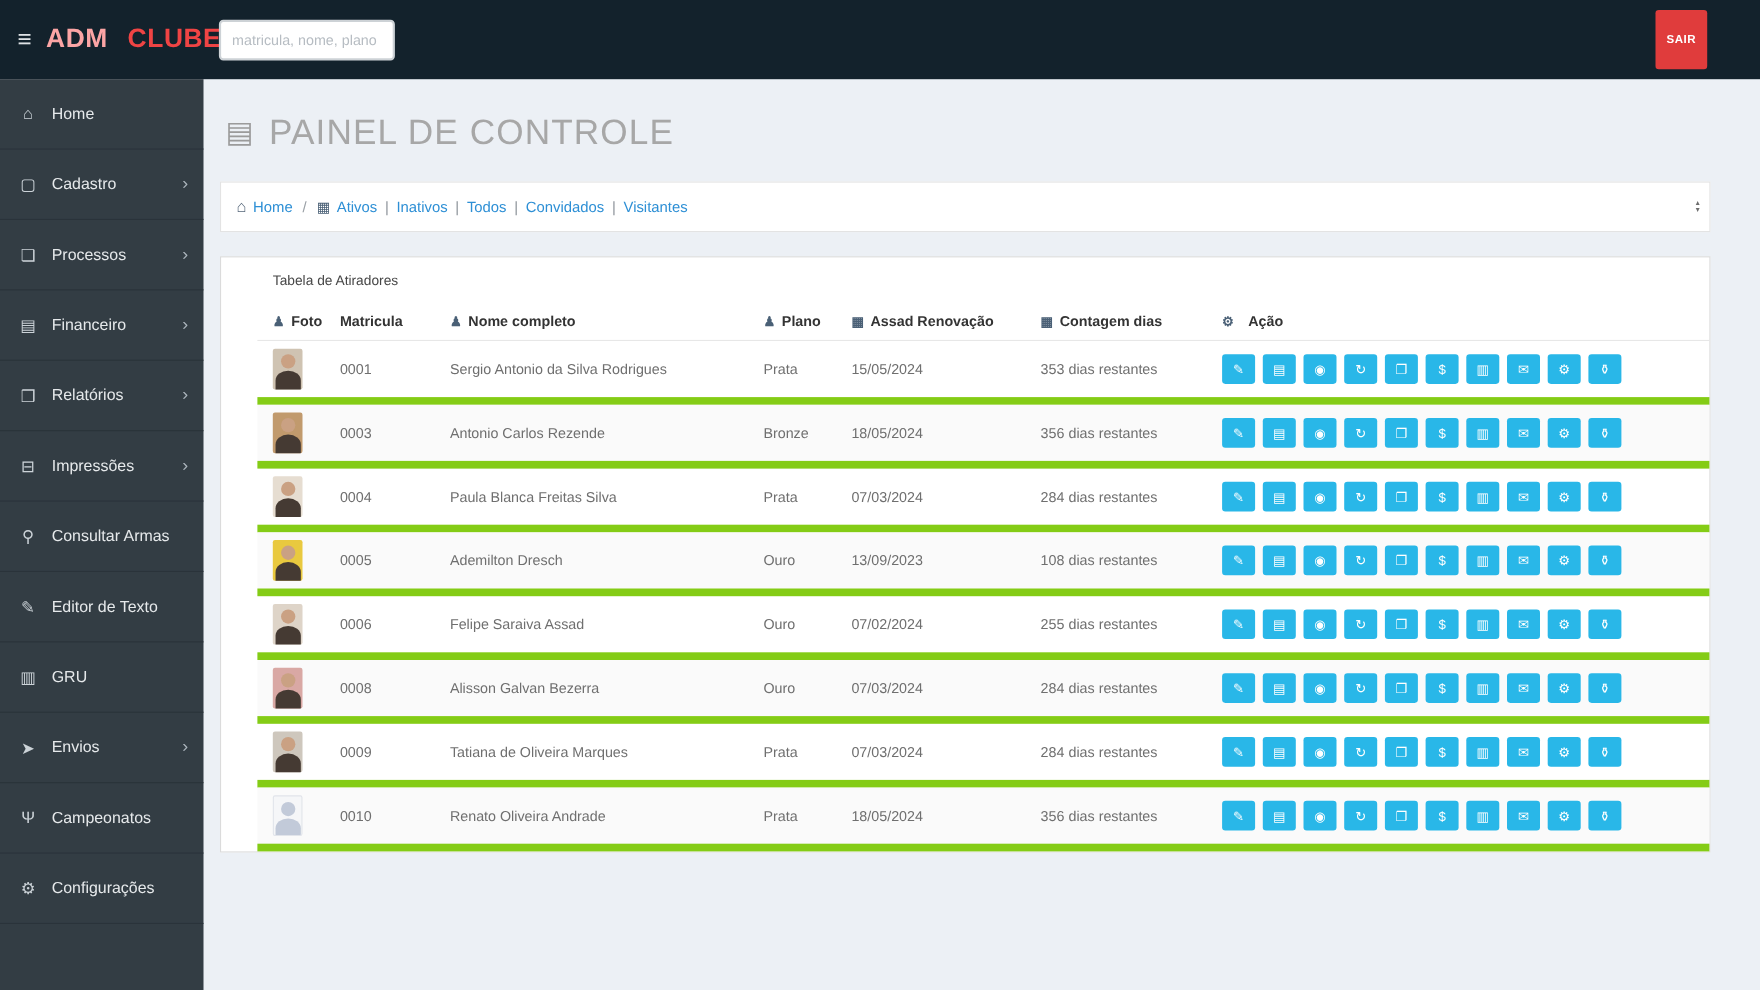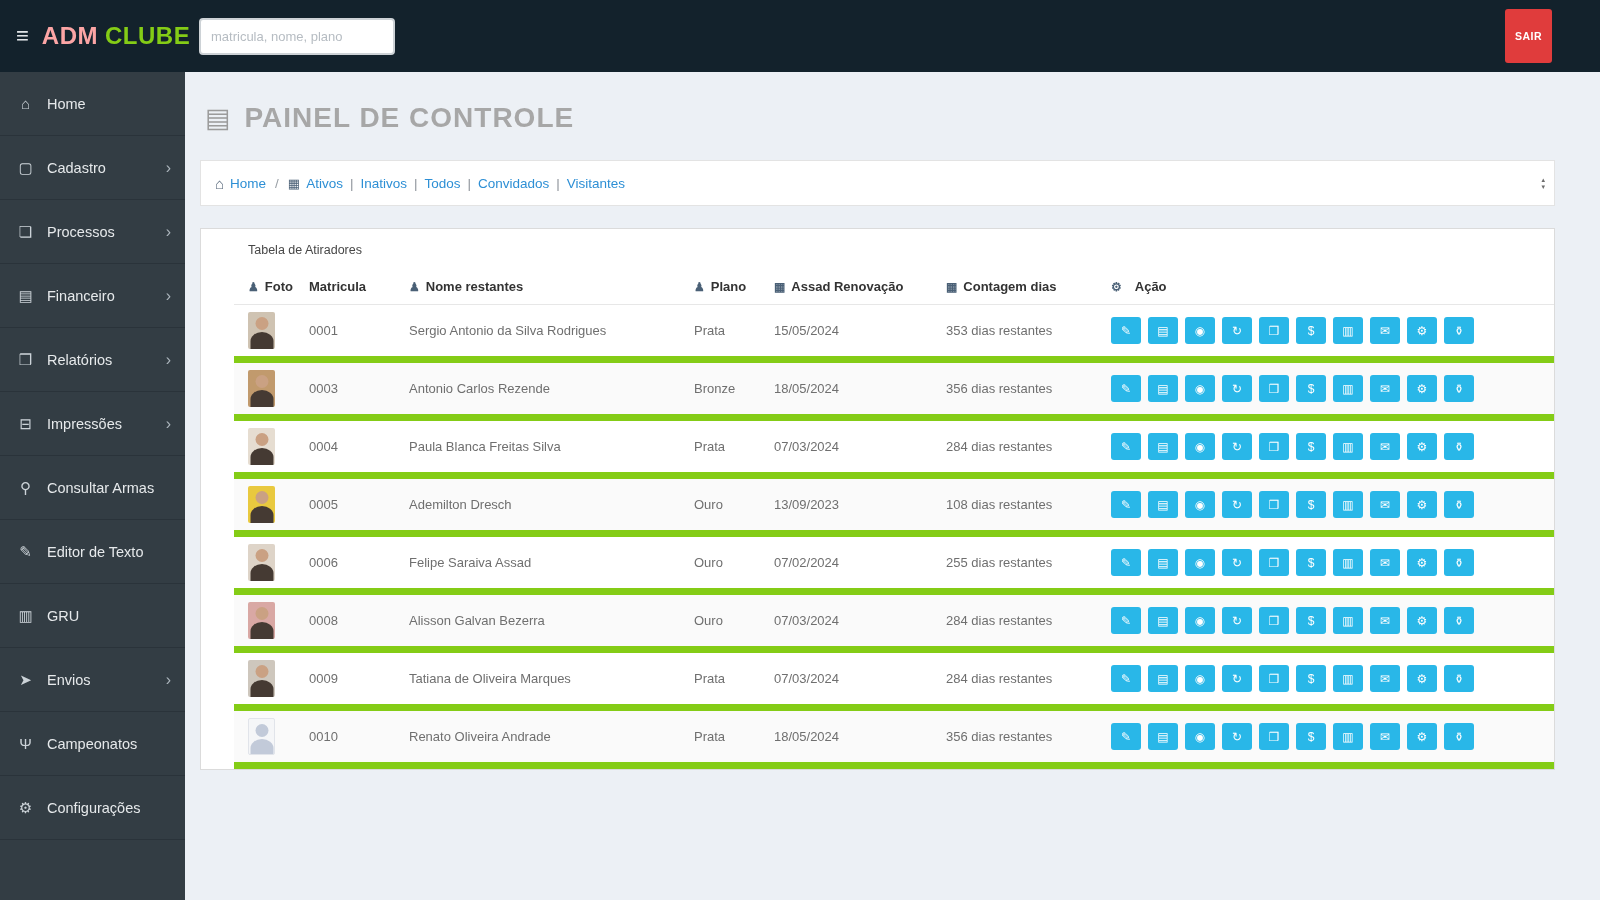--- a/index.html
+++ b/index.html
@@ -6,43 +6,43 @@
   html,body { width:1600px; height:900px; overflow:hidden;
     font-family:"Liberation Sans", sans-serif; background:#ecf0f5; }
 
   
   .navbar { position:absolute; top:0; left:0; width:1600px; height:72px;
     background:var(--navbar_bg,#13222c); display:flex; align-items:center; z-index:20; }
   .nav-left { width:185px; display:flex; align-items:center; gap:13px; padding-left:16px; flex:0 0 auto; }
   .hamburger { color:#dfe3e6; font-size:22px; line-height:1; cursor:pointer; }
   .brand { font-size:24px; font-weight:bold; letter-spacing:.5px; white-space:nowrap; cursor:pointer; }
   .brand-adm { color:#fca5a5; }
-  .brand-clube { color:#84cc16; margin-left:7px; }
-  .nav-search { width:196px; height:37px; margin-left:14px; border:2px solid #cdd2d6;
+  .brand-clube { color:#ef4444; margin-left:18px; }
+  .nav-search { width:160px; height:37px; margin-left:14px; border:2px solid #cdd2d6;
     border-radius:4px; padding:0 10px; font-size:13px; color:#333; outline:none;
     font-family:"Liberation Sans",sans-serif; background:#fff; }
   .nav-search::placeholder { color:#b6bcc2; }
   .logout-btn { margin-left:auto; margin-right:48px; background:var(--logout_red,#e03c3c);
     color:#fff; border:none; border-radius:3px; font-size:10.5px; font-weight:bold;
     padding:21px 10px; letter-spacing:.5px; cursor:pointer; font-family:inherit; }
 
   
   .sidebar { position:absolute; top:72px; left:0; bottom:0; width:185px;
     background:var(--sidebar_bg,#333d44); }
   .sb-item { height:64px; display:flex; align-items:center; gap:12px; padding:0 14px 0 16px;
     color:#e6e9eb; font-size:14.5px; border-bottom:1px solid #2a333a; cursor:pointer; }
   .sb-ico { width:19px; text-align:center; font-size:15px; color:#ccd3d8; flex:0 0 auto; }
   .sb-label { white-space:nowrap; }
   .sb-chev { margin-left:auto; color:#aab4bb; font-size:16px; }
 
   
   .main { position:absolute; top:72px; left:185px; right:0; bottom:0; overflow:hidden; }
   .page-header { display:flex; align-items:center; gap:14px; padding:30px 0 20px 20px; }
   .title-icon { font-size:27px; color:#9b9b9b; line-height:1; }
-  .page-title { font-size:28px; font-weight:700; letter-spacing:1px; color:#a7a7a7; }
+  .page-title { font-size:32px; font-weight:400; letter-spacing:1px; color:#a7a7a7; }
 
   .breadcrumb-bar { margin:6px 45px 22px 15px; height:46px; background:#fff;
     border:1px solid #e3e3e3; display:flex; align-items:center; padding:0 14px;
     font-size:13.5px; position:relative; }
   .bc-home-ico { color:#56677a; margin-right:6px; font-size:15px; }
   .bc-link { color:var(--link_blue,#2d8fd5); text-decoration:none; cursor:pointer; }
   .bc-slash { color:#9aa0a6; margin:0 9px; }
   .bc-grid { color:#4a6076; margin-right:6px; font-size:13px; }
   .bc-filters { display:inline-flex; align-items:center;text-align:right; }
   .bc-sep { color:#8d939a; margin:0 7px; }
@@ -188,21 +188,21 @@
     <div class="trow thead">
         <div class="cell c0" style="color: rgb(51, 51, 51);">
           <span class="hico">♟</span>
           <span>Foto</span>
         </div>
         <div class="cell c1" style="color: rgb(51, 51, 51);">
           <span>Matricula</span>
         </div>
         <div class="cell c2" style="color: rgb(51, 51, 51);">
           <span class="hico">♟</span>
-          <span>Nome restantes</span>
+          <span>Nome completo</span>
         </div>
         <div class="cell c3" style="color: rgb(51, 51, 51);">
           <span class="hico">♟</span>
           <span>Plano</span>
         </div>
         <div class="cell c4" style="color: rgb(51, 51, 51);">
           <span class="hico">▦</span>
           <span>Assad Renovação</span>
         </div>
         <div class="cell c5" style="color: rgb(51, 51, 51);">

